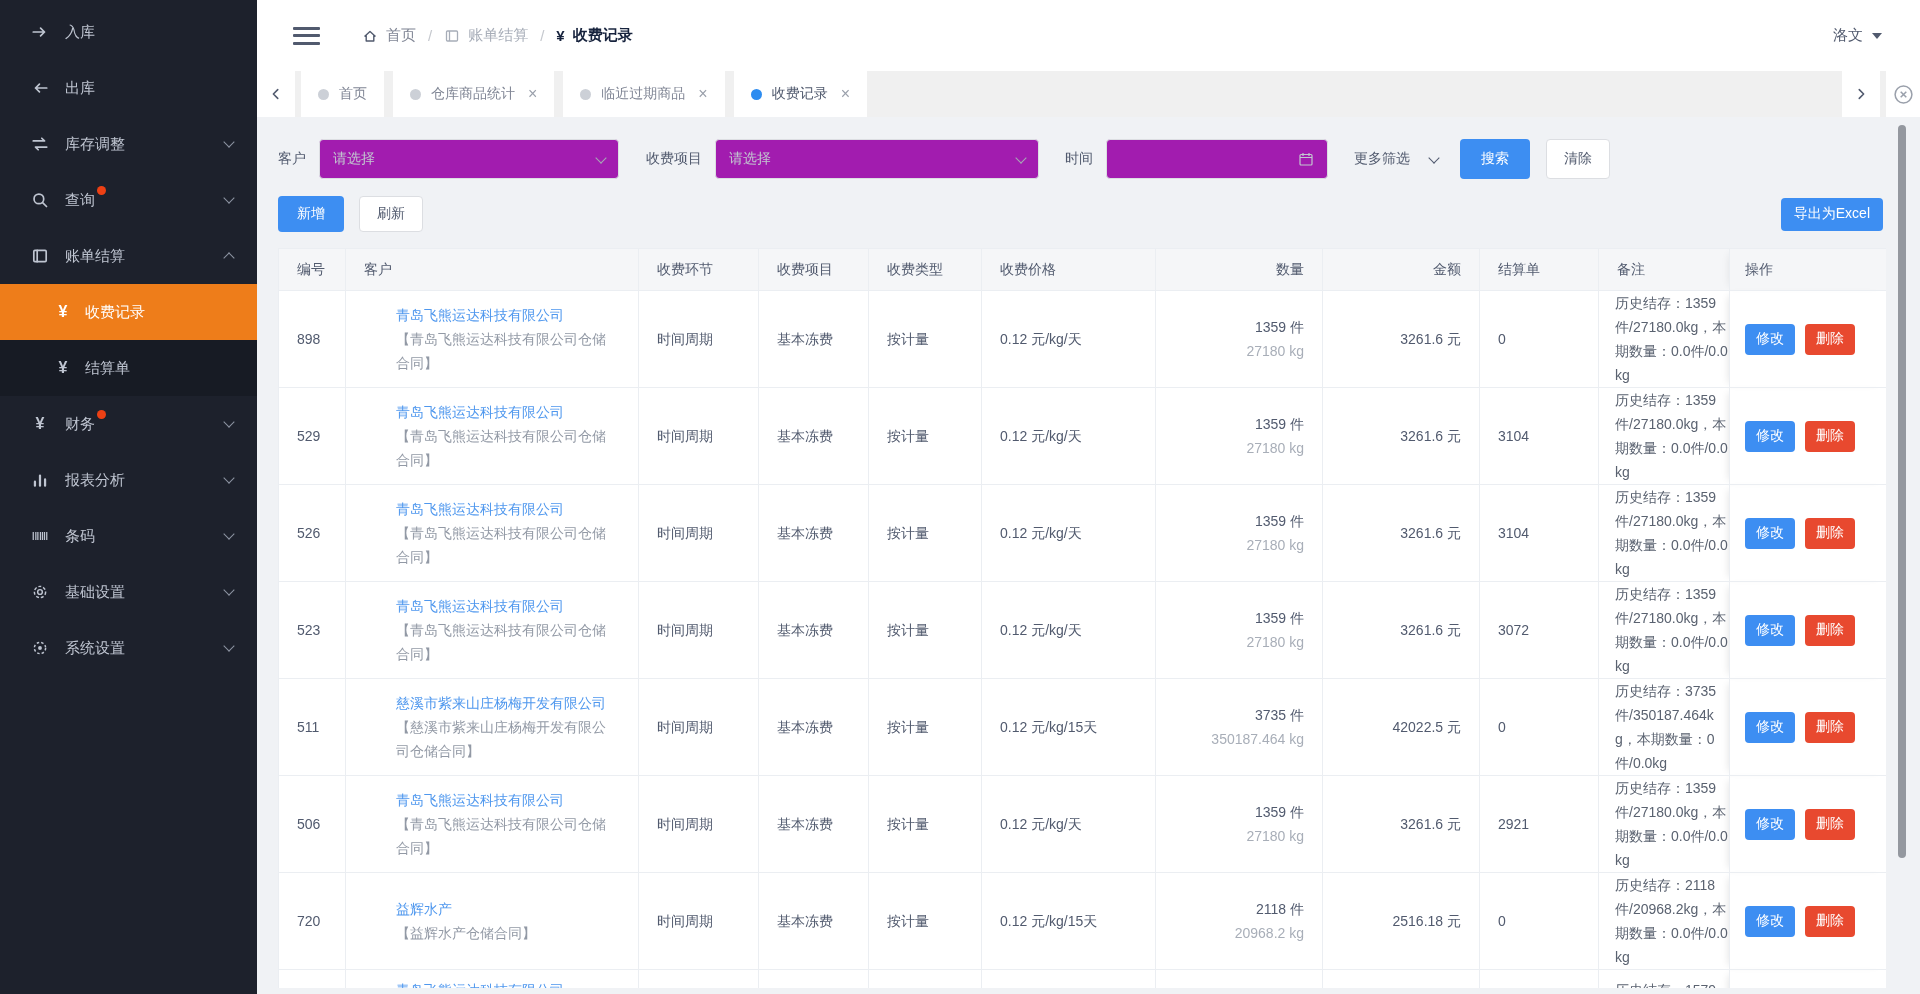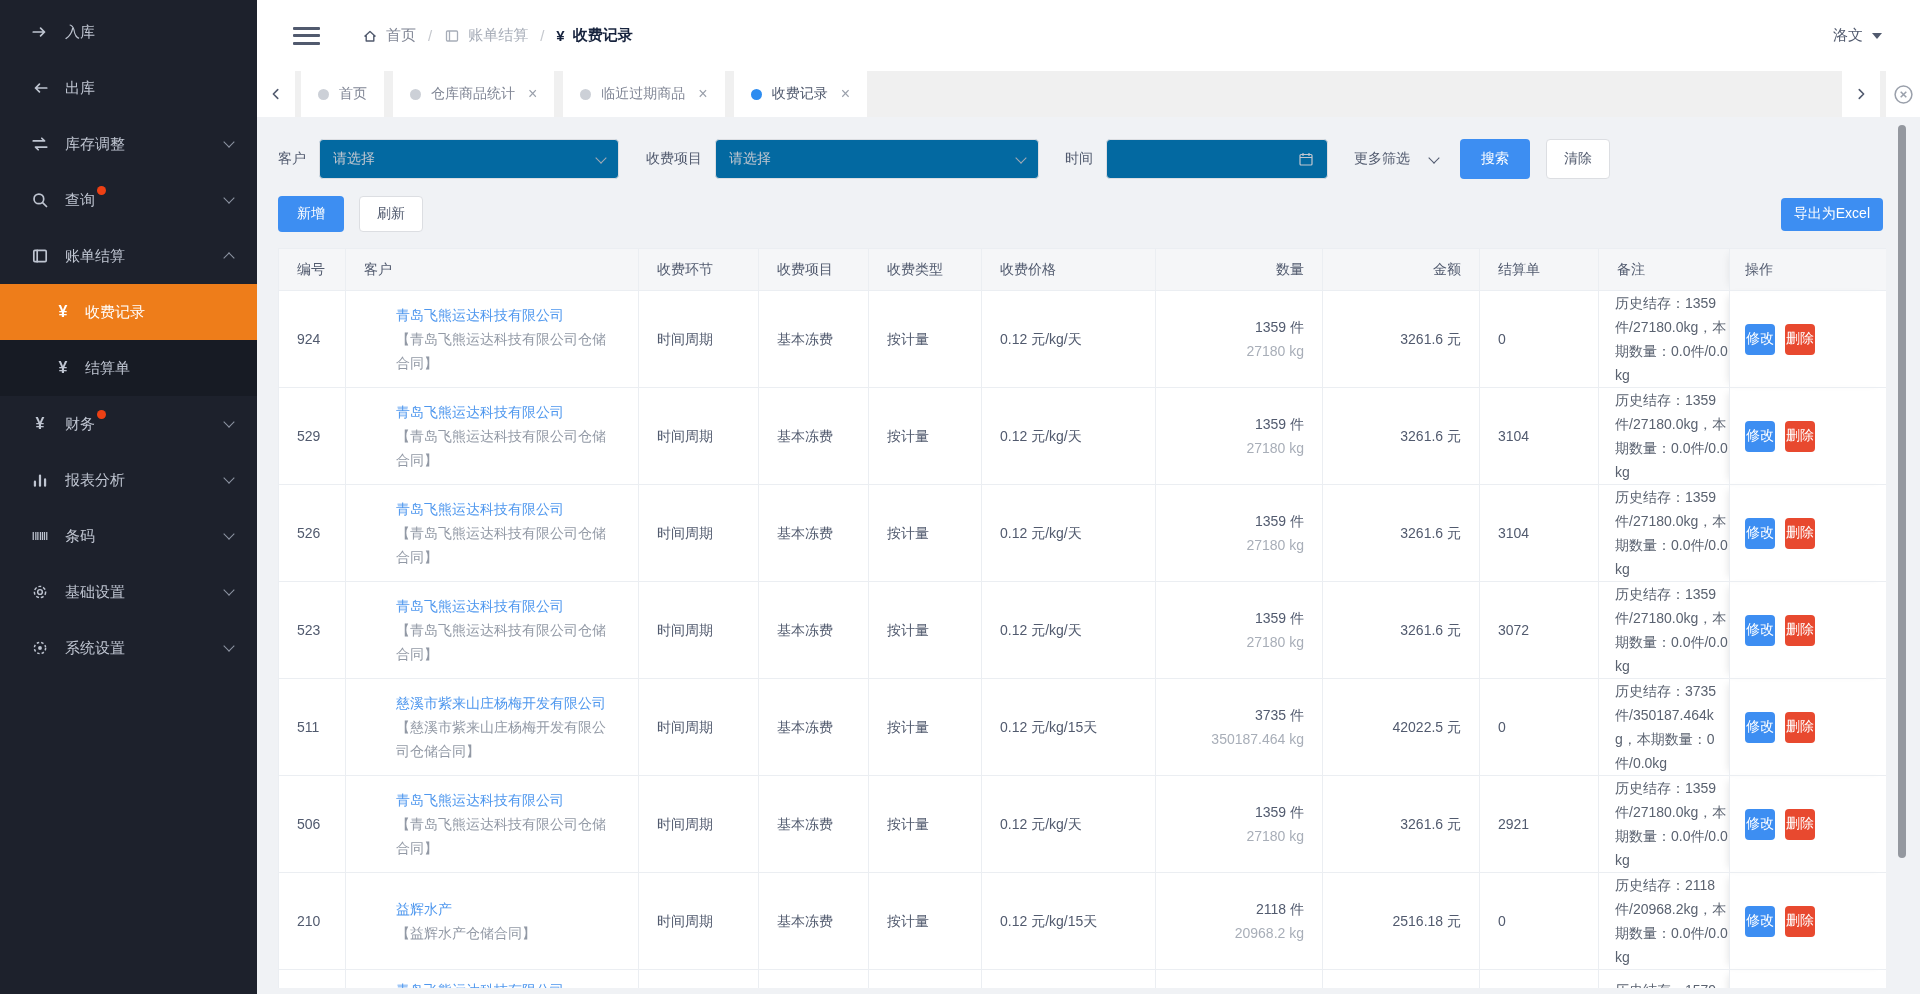--- a/index.html
+++ b/index.html
@@ -48,21 +48,21 @@
 .tab.active { color:#515a6e; }
 .tab.active .dot { background:#2d8cf0; }
 .tab-close { color:#9aa0ab; font-size:16px; margin-left:3px; line-height:1; }
 .tab-right { margin-left:auto; display:flex; align-items:stretch; gap:6px; }
 .close-all { width:34px; background:#fff; display:flex; align-items:center; justify-content:center; color:#9aa0ab; cursor:pointer; }
 
 
 .content { flex:1; padding:22px 0 0 21px; background:#f0f2f5; }
 .filter-row { display:flex; align-items:center; height:40px; }
 .f-label { margin-right:13px; white-space:nowrap; }
-.select, .date-input { height:40px; background:#0369a1; border:1px solid #dcdee2; border-radius:4px; display:flex; align-items:center; justify-content:space-between; padding:0 13px; color:#c2c7d0; cursor:pointer; }
+.select, .date-input { height:40px; background:#a21caf; border:1px solid #dcdee2; border-radius:4px; display:flex; align-items:center; justify-content:space-between; padding:0 13px; color:#c2c7d0; cursor:pointer; }
 .select { width:300px; margin-right:27px; }
 .select.wide { width:324px; margin-right:26px; }
 .date-input { width:222px; margin-right:26px; }
 .sel-chev { width:8px; height:8px; border-right:1.4px solid #a5abb5; border-bottom:1.4px solid #a5abb5; transform:rotate(45deg); margin-top:-3px; }
 .more-btn { display:flex; align-items:center; gap:20px; color:#515a6e; cursor:pointer; margin-right:22px; white-space:nowrap; }
 .more-btn .sel-chev { border-color:#515a6e; }
 .btn { border-radius:4px; font-size:14px; cursor:pointer; display:inline-flex; align-items:center; justify-content:center; white-space:nowrap; font-family:inherit; }
 .btn-primary { background:#3d8ef2; color:#fff; border:none; }
 .btn-plain { background:#fff; color:#515a6e; border:1px solid #dcdee2; }
 .btn-search { width:70px; height:40px; margin-right:16px; }
@@ -81,21 +81,21 @@
 .cell-customer { padding-left:50px; }
 .cust-box { width:215px; word-break:break-all; line-height:24px; }
 .cust-link { color:#4e97ee; cursor:pointer; }
 .contract { color:#9299a5; }
 .qty-main { color:#515a6e; }
 .qty-sub { color:#a8aeb8; }
 .cell-remark { padding:0 0 0 16px; }
 .remark-box { width:115px; line-height:24px; word-break:break-all; color:#5a6270; overflow:hidden; }
 .cell-actions { border-left:1px solid #e3e6ea; box-shadow:-6px 0 8px -5px rgba(0,0,0,.12); padding:0 0 0 15px; }
 th.cell-actions { box-shadow:-6px 0 8px -5px rgba(0,0,0,.08); }
-.btn-sm { height:31px; padding:0 1px; border:none; border-radius:4px; color:#fff; font-size:14px; cursor:pointer; font-family:inherit; }
+.btn-sm { height:31px; padding:0 11px; border:none; border-radius:4px; color:#fff; font-size:14px; cursor:pointer; font-family:inherit; }
 .btn-edit { background:#3d8ef2; margin-right:10px; }
 .btn-del { background:#e8492f; }
 tr.partial td { vertical-align:top; padding-top:8px; }
 tr.partial .remark-box { padding-top:0; }
 
 
 .v-scrollbar { position:absolute; right:14px; top:125px; width:8px; height:733px; background:#94989f; border-radius:4px; z-index:6; cursor:pointer; }
 </style>
 </head>
 <body>
@@ -354,21 +354,21 @@
                 <th>收费价格</th>
                 <th class="th-right">数量</th>
                 <th class="th-right">金额</th>
                 <th>结算单</th>
                 <th>备注</th>
                 <th class=" cell-actions">操作</th>
               </tr>
             </thead>
           <tbody id="tbody">
               <tr>
-                <td>924</td>
+                <td>898</td>
                 <td class="cell-customer">
                   <div class="cust-box">
                     <div class="cust-link">青岛飞熊运达科技有限公司</div>
                     <div class="contract">【青岛飞熊运达科技有限公司仓储合同】</div>
                   </div>
                 </td>
                 <td>时间周期</td>
                 <td>基本冻费</td>
                 <td>按计量</td>
                 <td>0.12 元/kg/天</td>
@@ -492,21 +492,21 @@
                   <div class="qty-sub">27180 kg</div>
                 </td>
                 <td class="td-right">3261.6 元</td>
                 <td>2921</td>
                 <td class="cell-remark">
                   <div class="remark-box">历史结存：1359件/27180.0kg，本期数量：0.0件/0.0kg</div>
                 </td>
                 <td class="cell-actions"><button class="btn-sm btn-edit">修改</button><button class="btn-sm btn-del">删除</button></td>
               </tr>
               <tr>
-                <td>210</td>
+                <td>720</td>
                 <td class="cell-customer">
                   <div class="cust-box">
                     <div class="cust-link">益辉水产</div>
                     <div class="contract">【益辉水产仓储合同】</div>
                   </div>
                 </td>
                 <td>时间周期</td>
                 <td>基本冻费</td>
                 <td>按计量</td>
                 <td>0.12 元/kg/15天</td>

